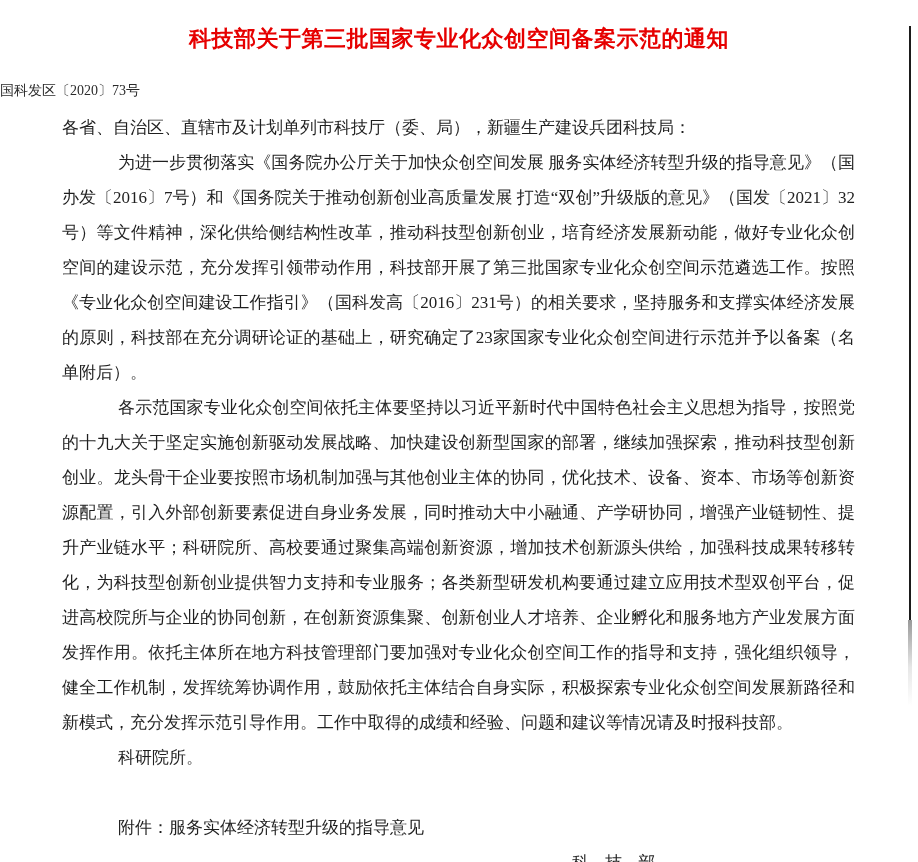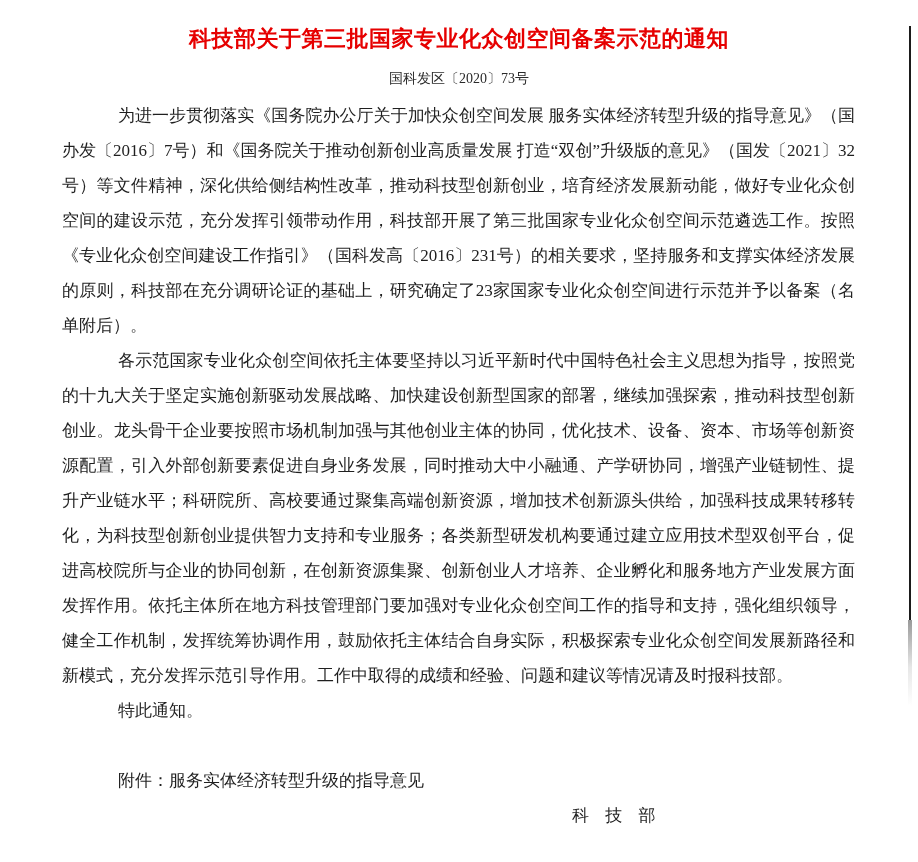--- a/index.html
+++ b/index.html
@@ -21,22 +21,21 @@
   }
   .notice-title {
     margin-top: 26px;
     text-align: center;
     font-size: 22px;
     line-height: 26px;
     font-weight: bold;
     letter-spacing: 0.5px;
   }
   .doc-number {
-    margin-top: 16px;
-    text-align: center;
+    margin-top: 28px;
     font-size: 14px;
     line-height: 22px;
     color: #2a2a2a;
   }
   .content {
     margin-top: 8px;
     margin-left: 62px;
     width: 793px;
     font-size: 17px;
     line-height: 35px;
@@ -82,26 +81,27 @@
 <body>
 
 <div class="page">
 
   <div class="notice-title" style="color: rgb(230, 0, 0);">科技部关于第三批国家专业化众创空间备案示范的通知</div>
 
   <div class="doc-number">国科发区〔2020〕73号</div>
 
   <div class="content" style="color: rgb(31, 31, 31);">
 
+    <p class="salutation">各省、自治区、直辖市及计划单列市科技厅（委、局），新疆生产建设兵团科技局：</p>
 
     <p class="para">为进一步贯彻落实《国务院办公厅关于加快众创空间发展 服务实体经济转型升级的指导意见》（国办发〔2016〕7号）和《国务院关于推动创新创业高质量发展 打造“双创”升级版的意见》（国发〔2021〕32号）等文件精神，深化供给侧结构性改革，推动科技型创新创业，培育经济发展新动能，做好专业化众创空间的建设示范，充分发挥引领带动作用，科技部开展了第三批国家专业化众创空间示范遴选工作。按照《专业化众创空间建设工作指引》（国科发高〔2016〕231号）的相关要求，坚持服务和支撑实体经济发展的原则，科技部在充分调研论证的基础上，研究确定了23家国家专业化众创空间进行示范并予以备案（名单附后）。</p>
 
     <p class="para">各示范国家专业化众创空间依托主体要坚持以习近平新时代中国特色社会主义思想为指导，按照党的十九大关于坚定实施创新驱动发展战略、加快建设创新型国家的部署，继续加强探索，推动科技型创新创业。龙头骨干企业要按照市场机制加强与其他创业主体的协同，优化技术、设备、资本、市场等创新资源配置，引入外部创新要素促进自身业务发展，同时推动大中小融通、产学研协同，增强产业链韧性、提升产业链水平；科研院所、高校要通过聚集高端创新资源，增加技术创新源头供给，加强科技成果转移转化，为科技型创新创业提供智力支持和专业服务；各类新型研发机构要通过建立应用技术型双创平台，促进高校院所与企业的协同创新，在创新资源集聚、创新创业人才培养、企业孵化和服务地方产业发展方面发挥作用。依托主体所在地方科技管理部门要加强对专业化众创空间工作的指导和支持，强化组织领导，健全工作机制，发挥统筹协调作用，鼓励依托主体结合自身实际，积极探索专业化众创空间发展新路径和新模式，充分发挥示范引导作用。工作中取得的成绩和经验、问题和建议等情况请及时报科技部。</p>
 
-    <p class="para">特此通知。</p>
+    <p class="para">科研院所。</p>
 
     <div class="spacer-line"></div>
 
     <p class="para">附件：服务实体经济转型升级的指导意见</p>
 
     <div class="signature">
       <p class="sig-name">科 技 部</p>
 
     </div>
 

